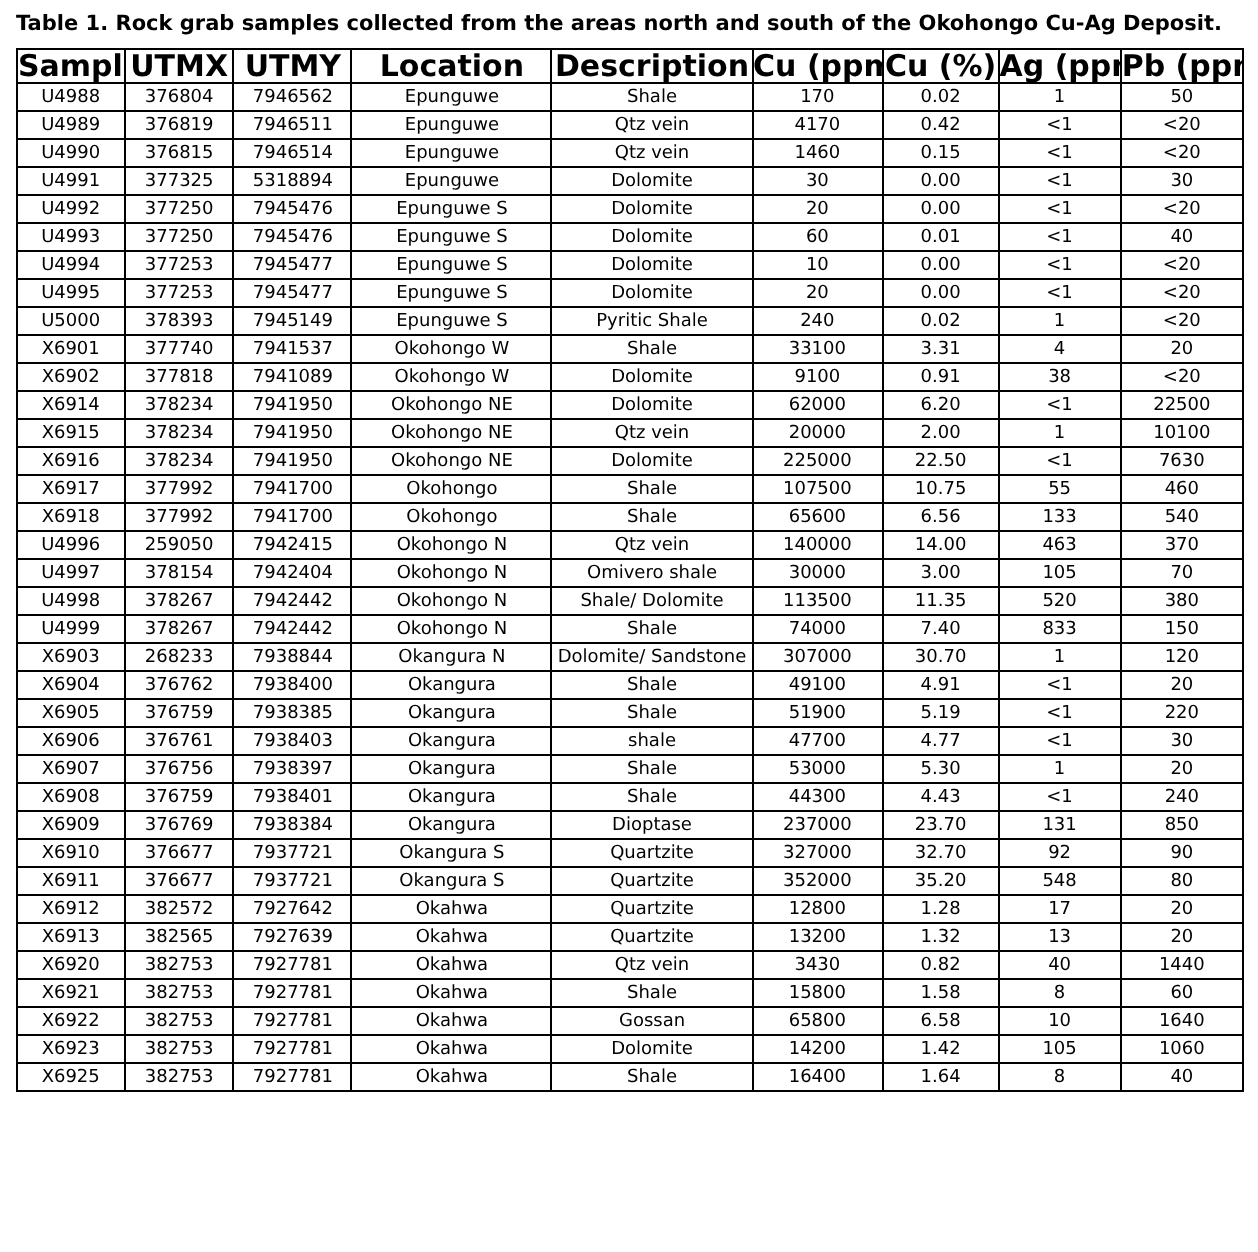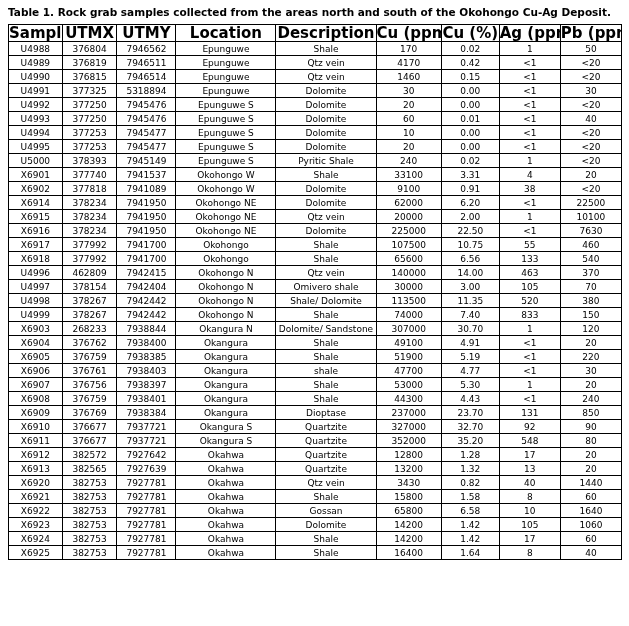--- a/index.html
+++ b/index.html
@@ -270,21 +270,21 @@
           <td>7941700</td>
           <td>Okohongo</td>
           <td>Shale</td>
           <td>65600</td>
           <td>6.56</td>
           <td>133</td>
           <td>540</td>
         </tr>
         <tr>
           <td>U4996</td>
-          <td>462809</td>
+          <td>259050</td>
           <td>7942415</td>
           <td>Okohongo N</td>
           <td>Qtz vein</td>
           <td>140000</td>
           <td>14.00</td>
           <td>463</td>
           <td>370</td>
         </tr>
         <tr>
           <td>U4997</td>
@@ -478,31 +478,20 @@
           <td>382753</td>
           <td>7927781</td>
           <td>Okahwa</td>
           <td>Dolomite</td>
           <td>14200</td>
           <td>1.42</td>
           <td>105</td>
           <td>1060</td>
         </tr>
         <tr>
-          <td>X6924</td>
-          <td>382753</td>
-          <td>7927781</td>
-          <td>Okahwa</td>
-          <td>Shale</td>
-          <td>14200</td>
-          <td>1.42</td>
-          <td>17</td>
-          <td>60</td>
-        </tr>
-        <tr>
           <td>X6925</td>
           <td>382753</td>
           <td>7927781</td>
           <td>Okahwa</td>
           <td>Shale</td>
           <td>16400</td>
           <td>1.64</td>
           <td>8</td>
           <td>40</td>
         </tr>

